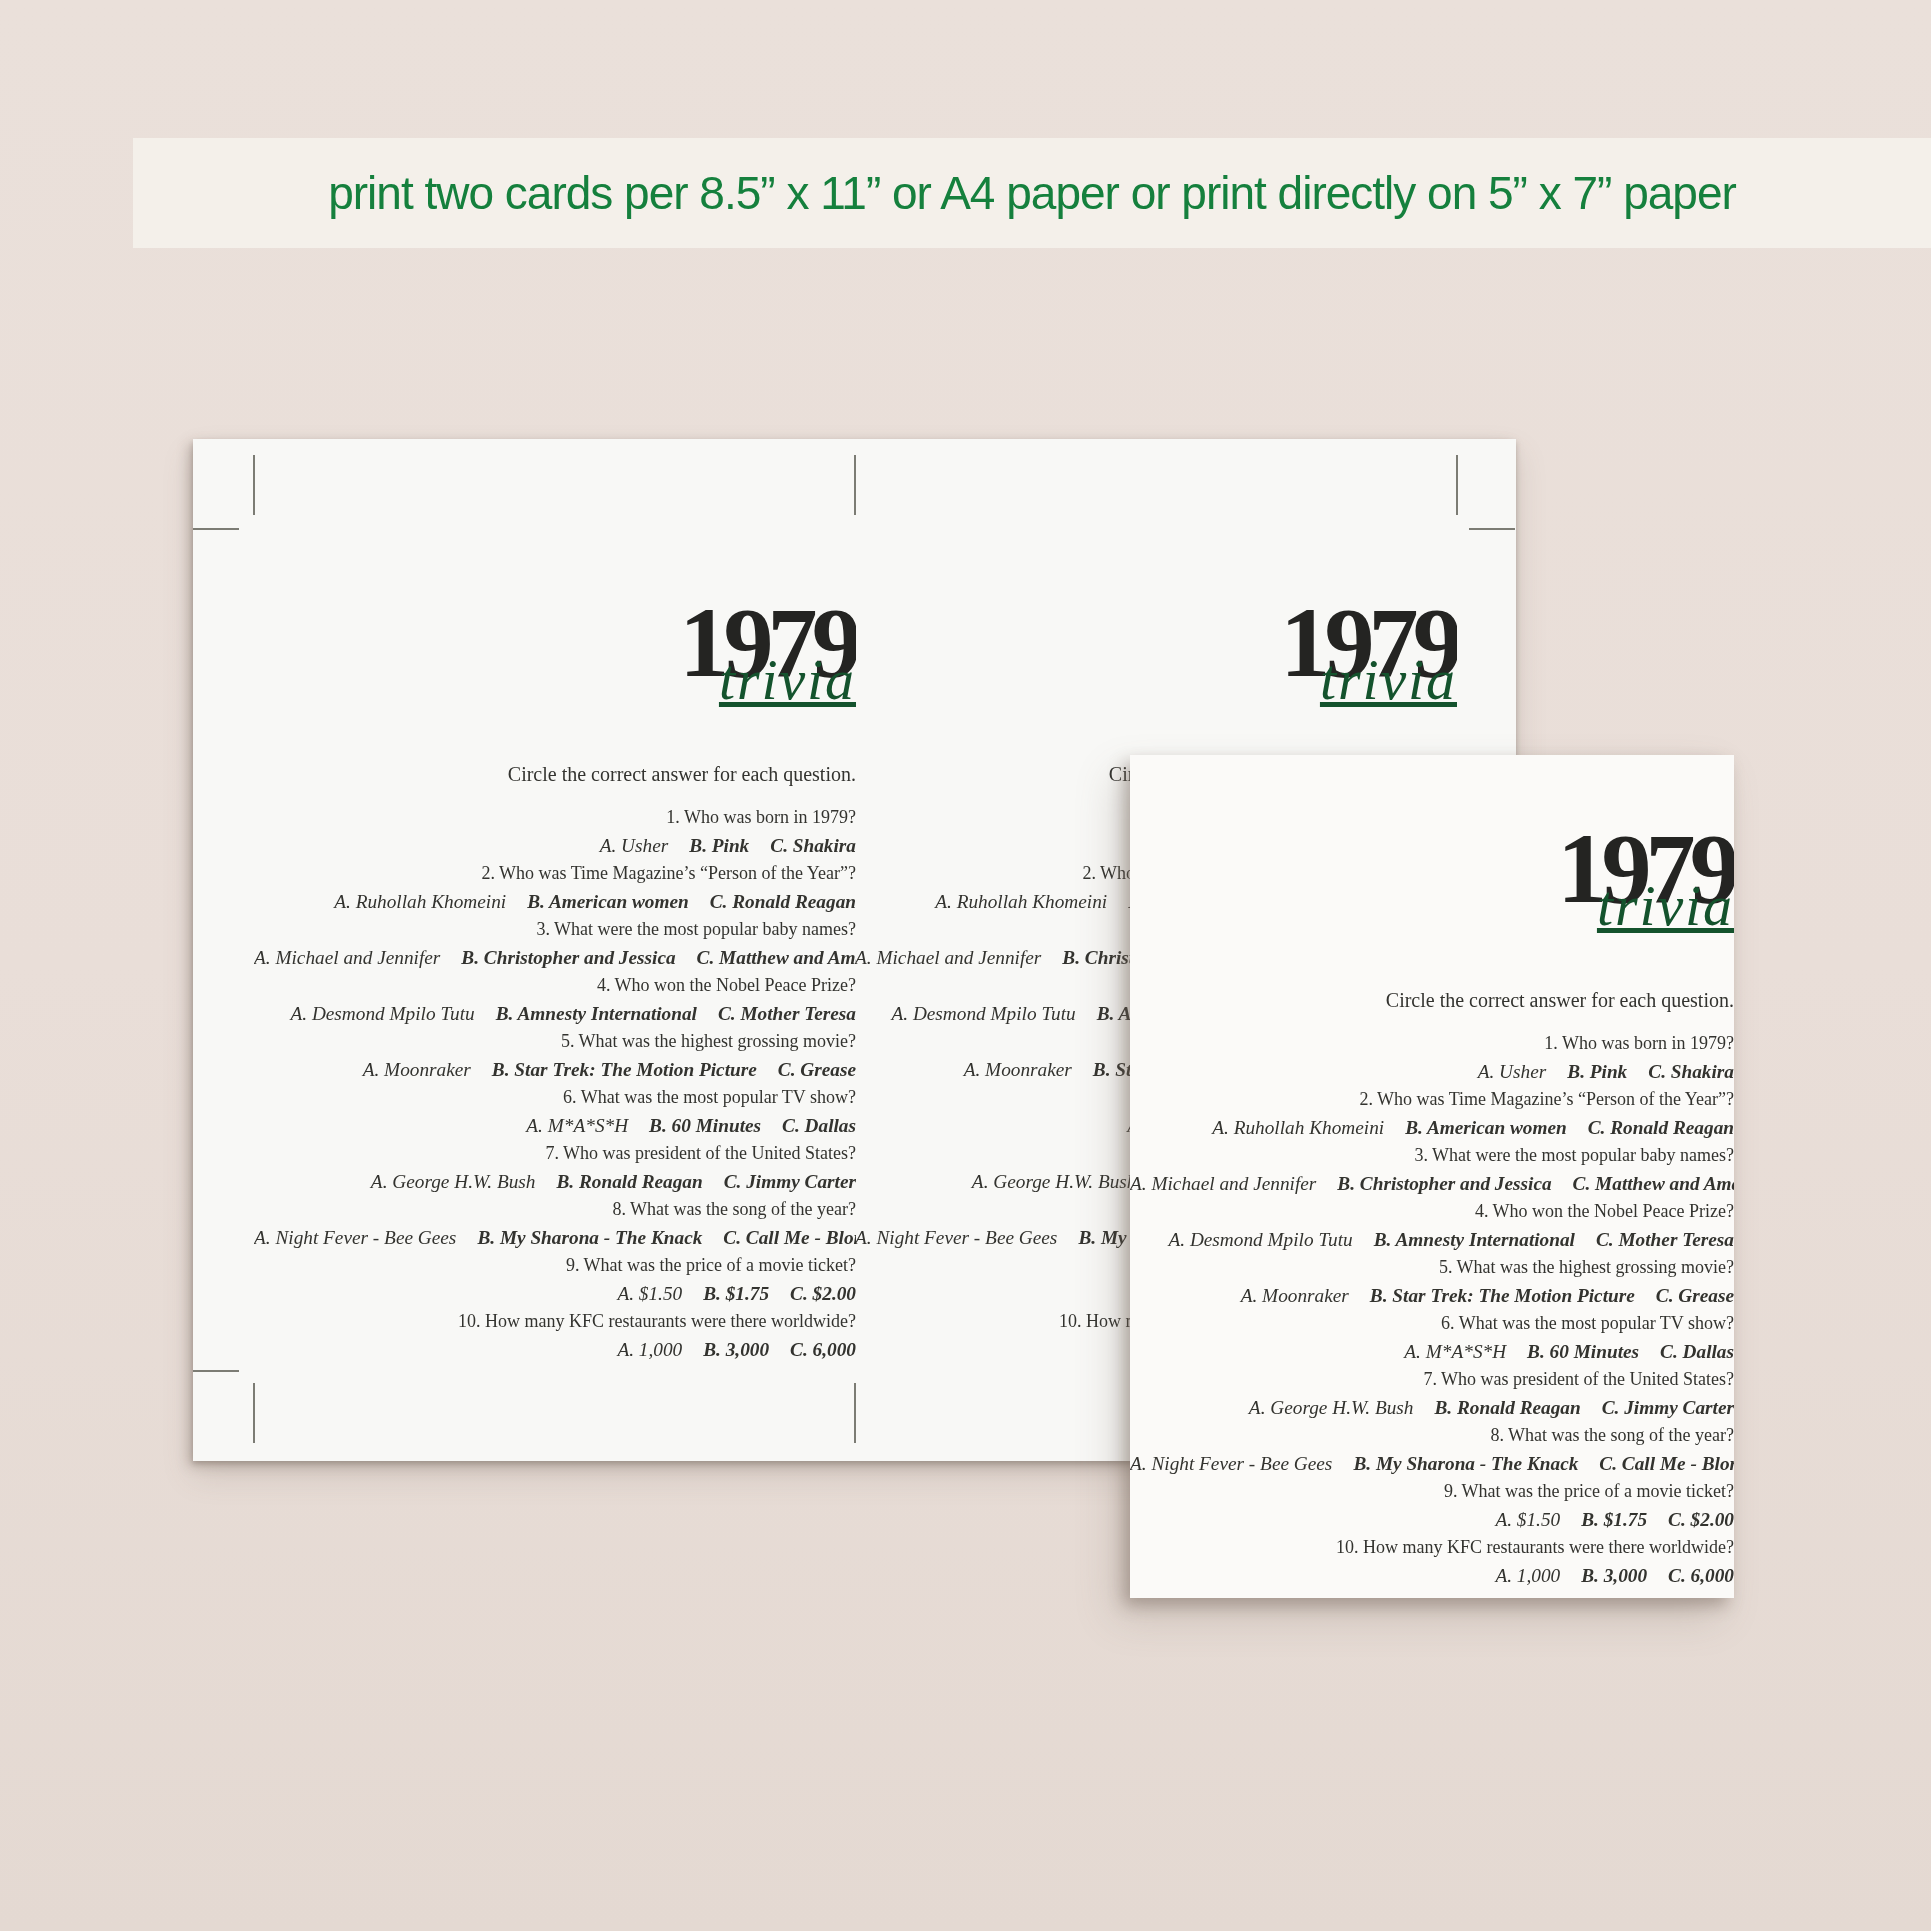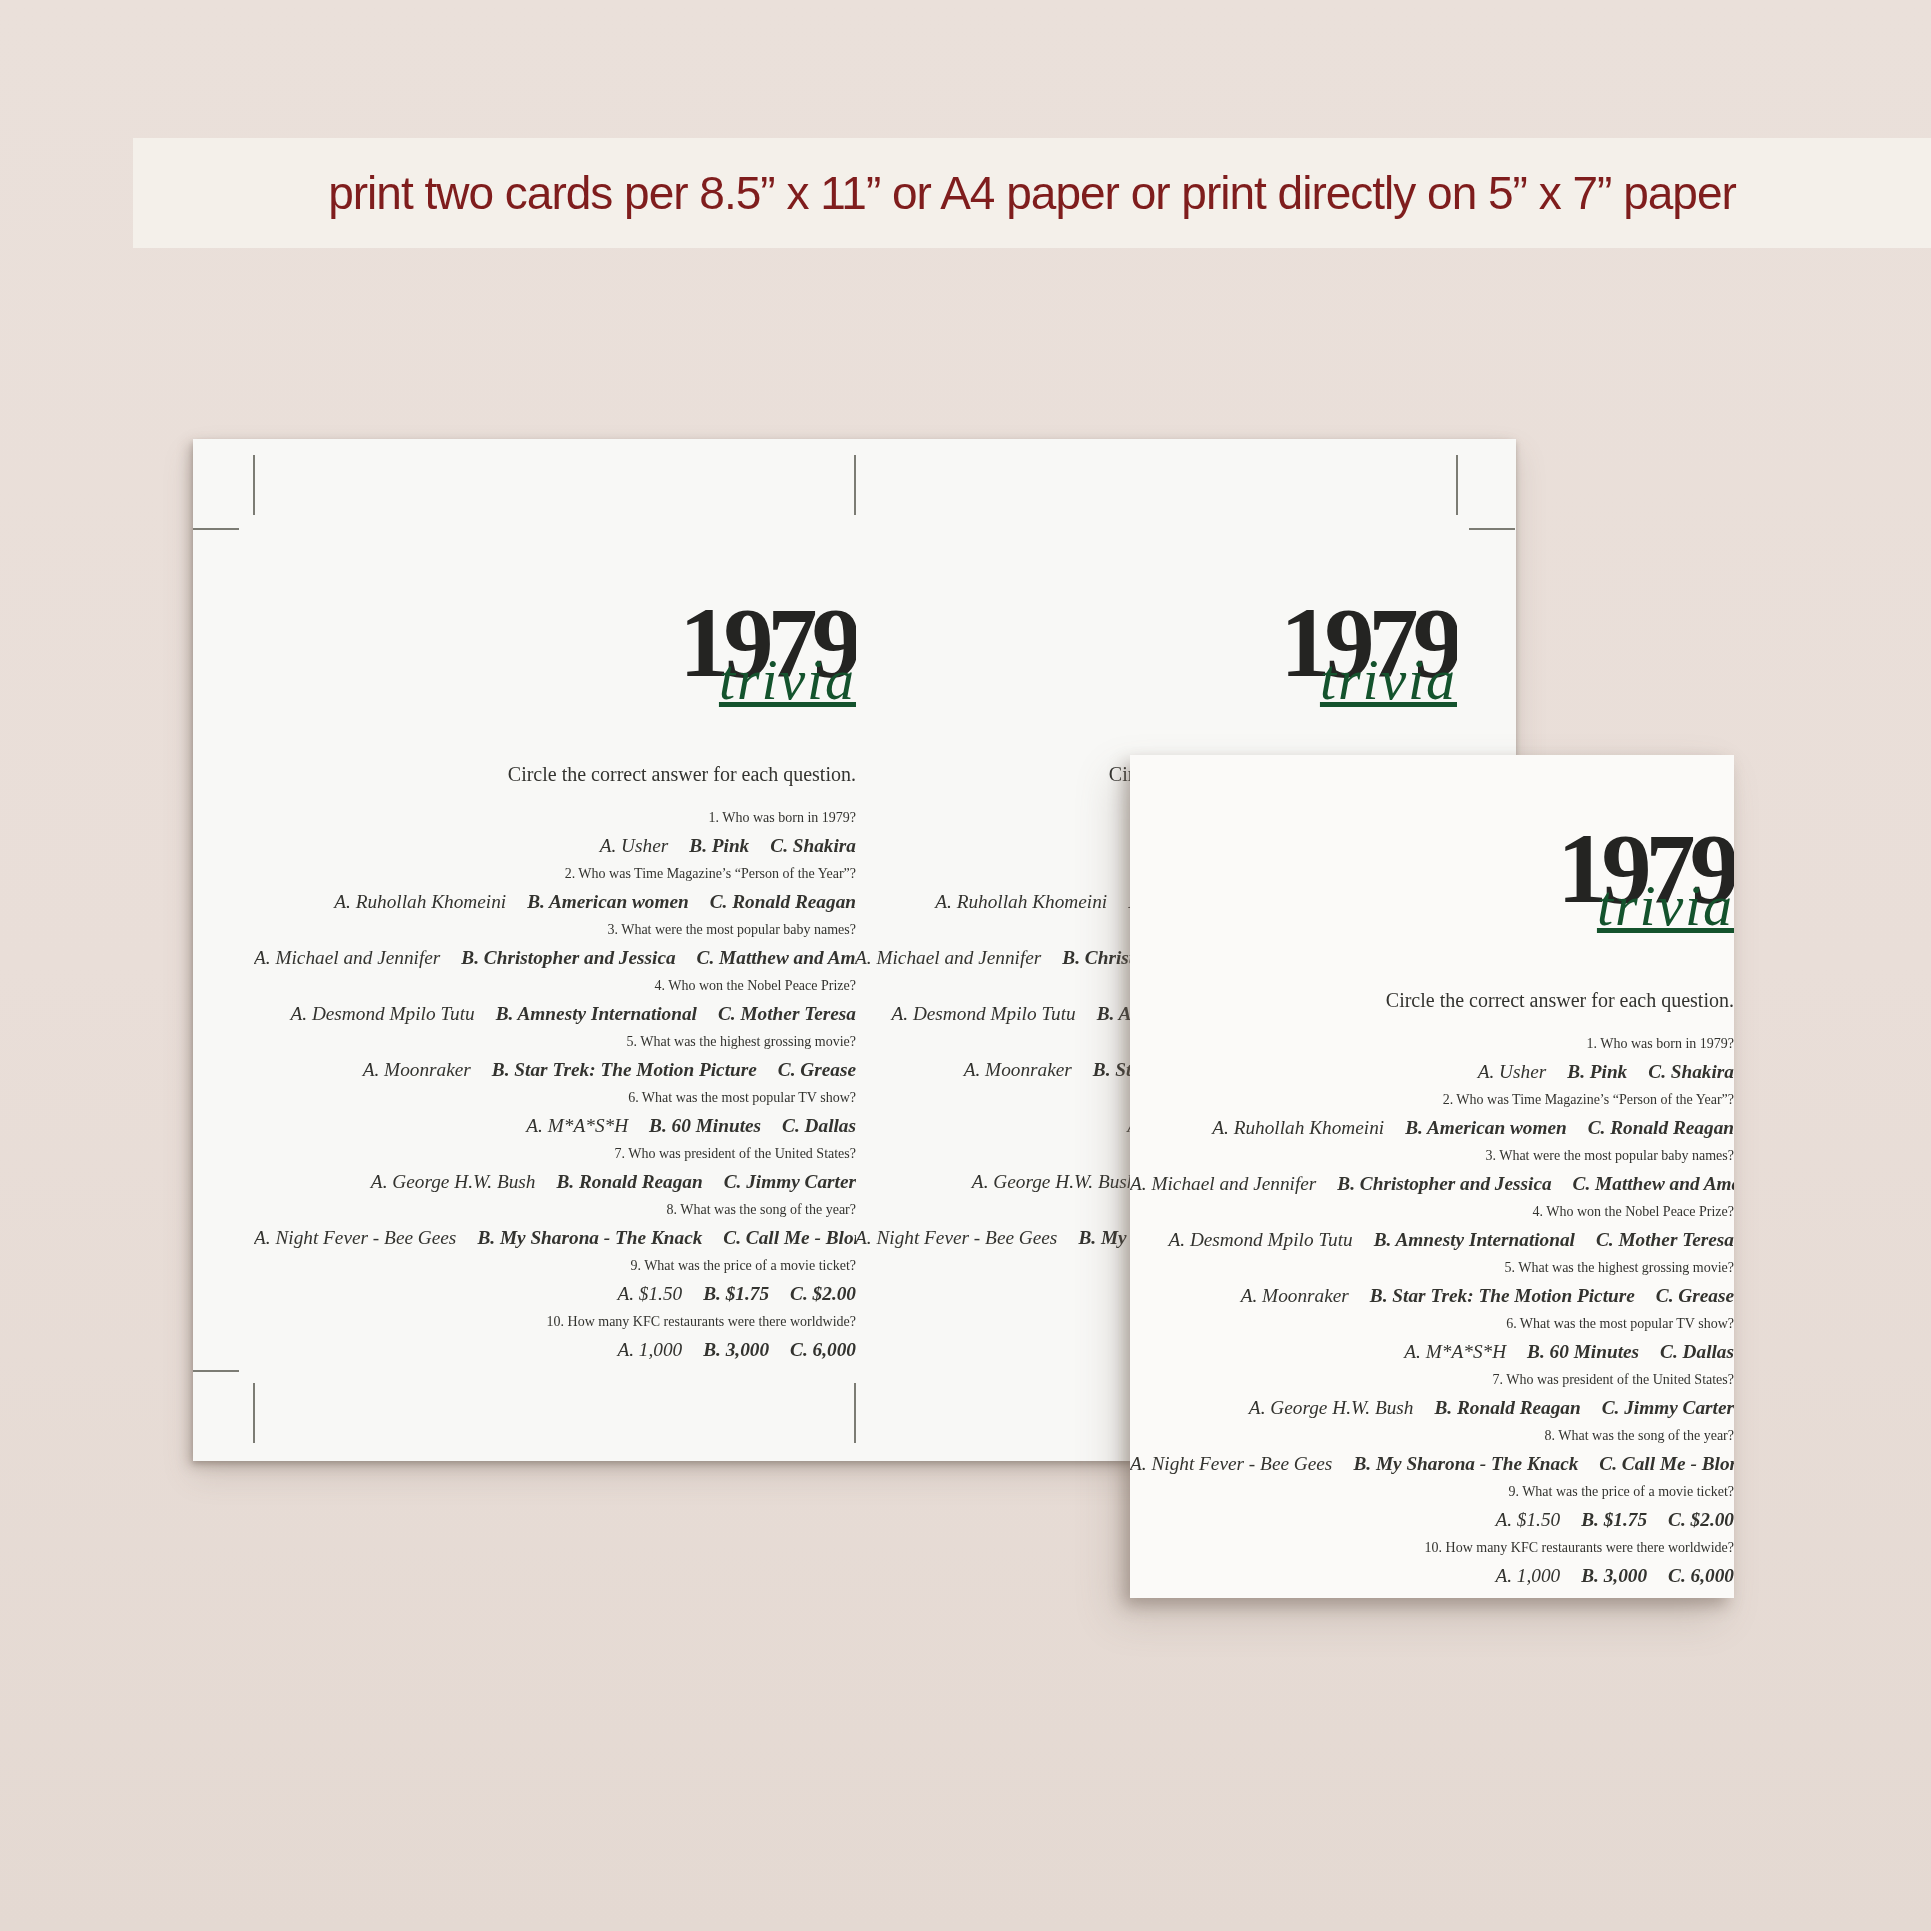--- a/index.html
+++ b/index.html
@@ -9,21 +9,21 @@
     overflow:hidden;
     background:linear-gradient(180deg,#eae0da 0%,#e9ded8 50%,#e4d9d2 100%);
     font-family:"Liberation Serif",serif;
   }
   
   .banner{
     position:absolute;
     background:#f4f0ea;
     display:flex;align-items:center;justify-content:center;
     font-family:"Liberation Sans",sans-serif;
-    color:#7f1d1d;
+    color:#15803d;
   }
   .banner-top{left:133px;top:138px;width:1798px;height:110px;font-size:46px;letter-spacing:-1px;}
   .banner-bottom{left:0;top:1680px;width:1052px;height:111px;font-size:50px;letter-spacing:-1px;}
   
   .sheet{
     position:absolute;
     left:193px;top:439px;width:1323px;height:1022px;
     background:#f8f8f6;
     box-shadow:-3.9px 4.8px 11.6px rgba(110,95,85,.38),0 2.9px 4.8px rgba(110,95,85,.30),0 15.4px 29px rgba(110,95,85,.18);
   }
@@ -63,21 +63,21 @@
     color:#14532d;
     text-decoration:underline;
   }
   .card-instruction{
     margin-top:54px;
     font-size:20px;line-height:29px;
     font-weight:400;
   }
   .card-questions{margin-top:13.5px;}
   .q-block{height:56px;}
-  .q-line{font-size:14px;line-height:29px;white-space:nowrap;}
+  .q-line{font-size:18px;line-height:29px;white-space:nowrap;}
   .a-line{font-size:19.3px;line-height:27px;font-style:italic;white-space:nowrap;}
   .a-item{display:inline-block;}
   .a-item + .a-item{margin-left:21px;font-weight:bold;}
 </style>
 </head>
 <body>
 
 <div class="canvas">
 
   <div class="banner banner-top">

